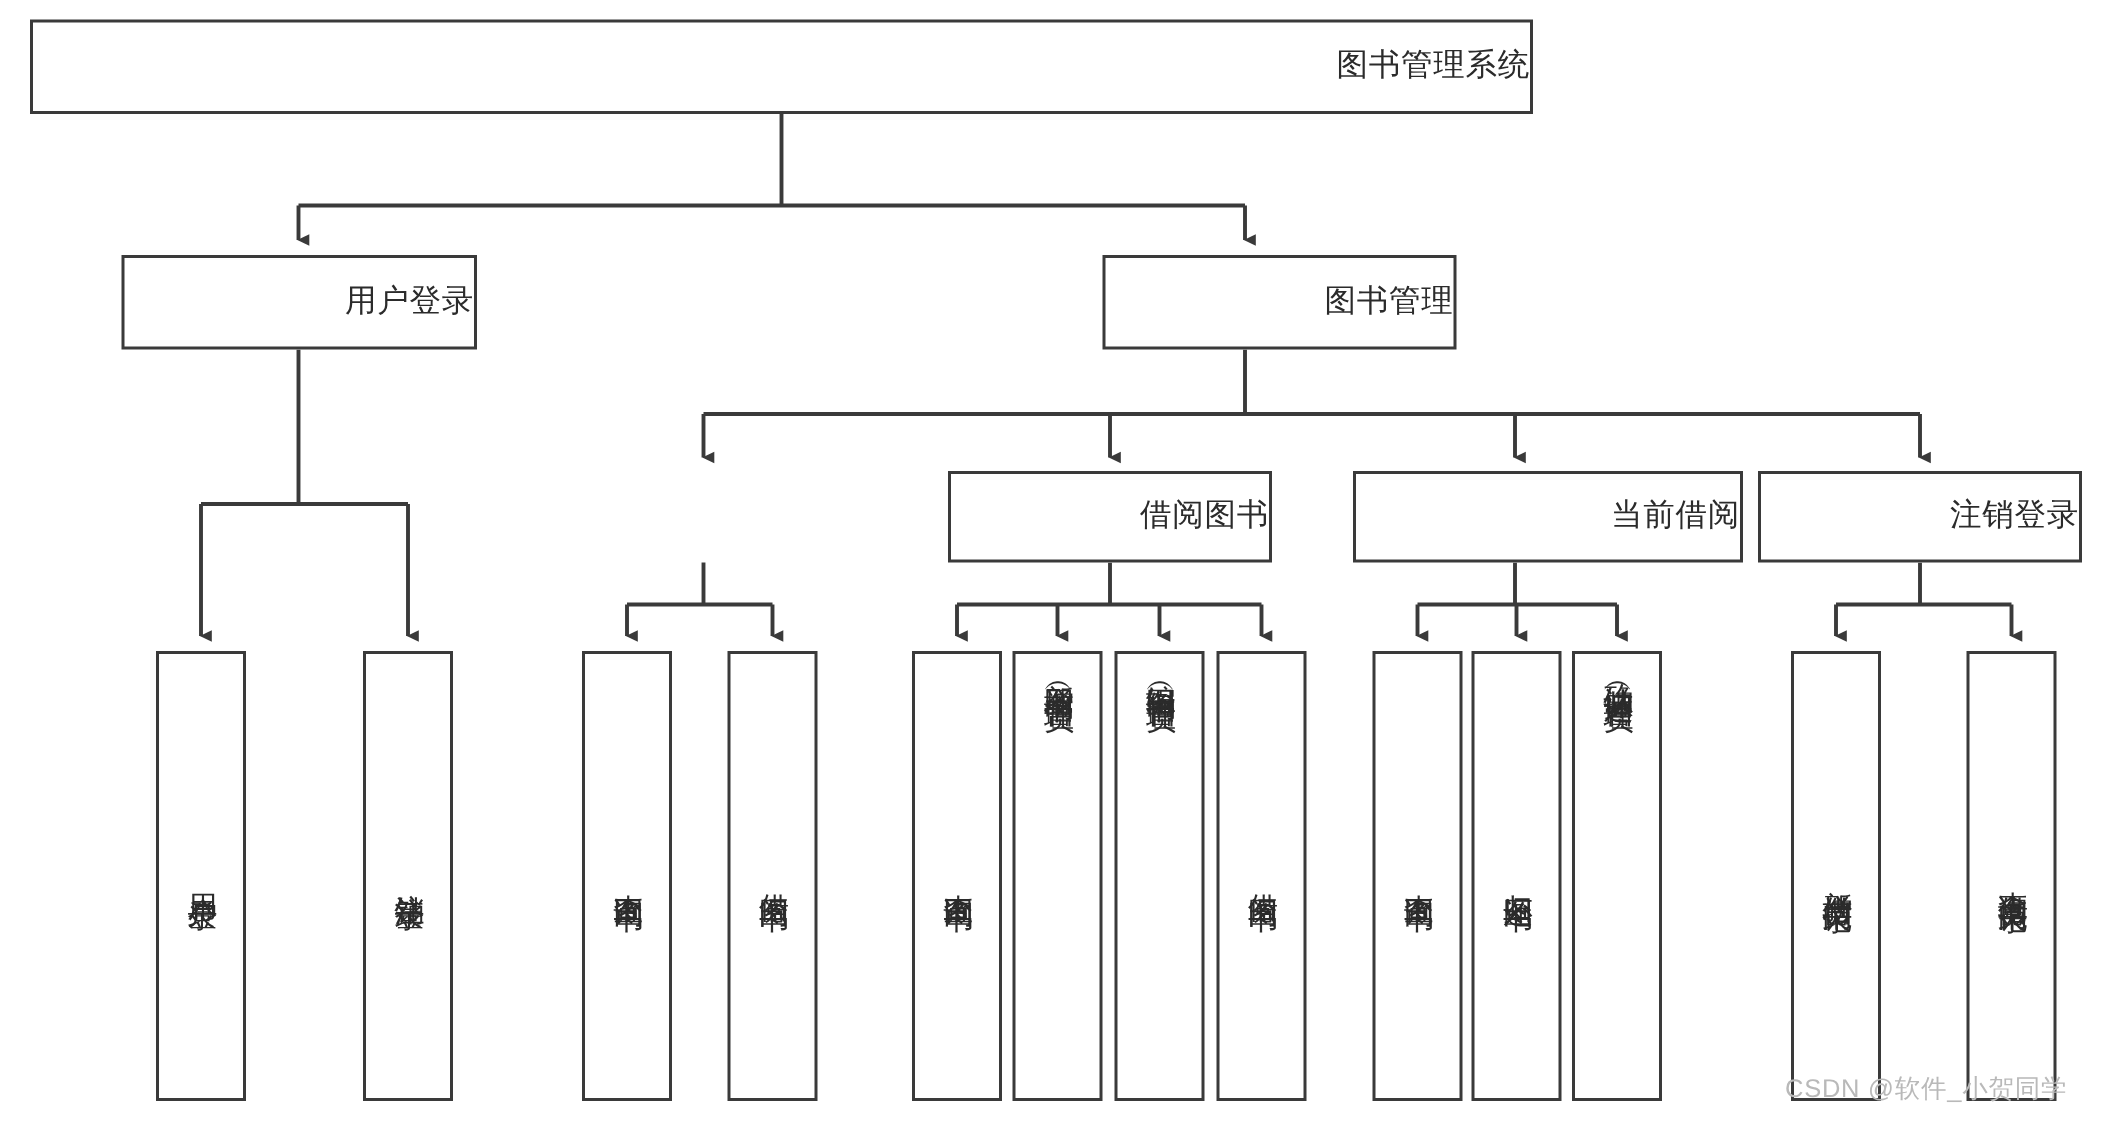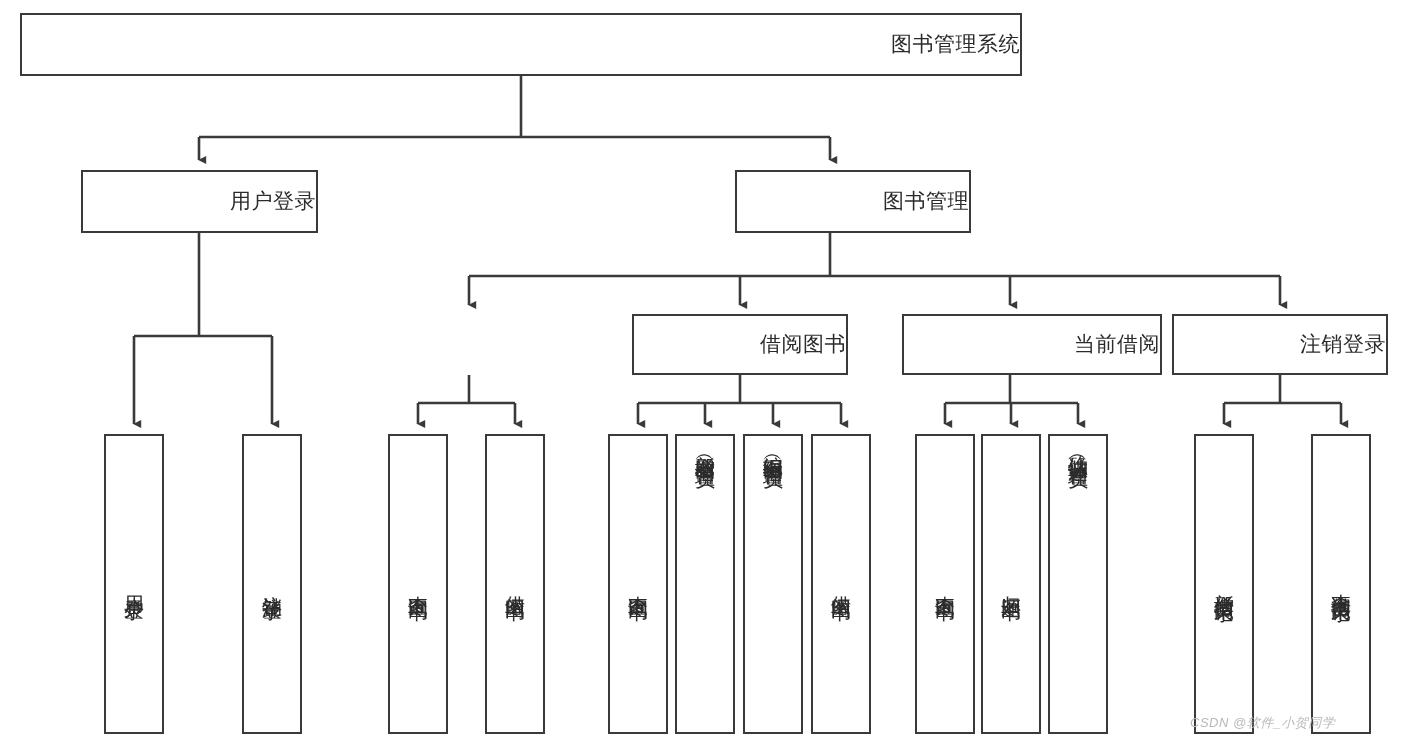--- a/index.html
+++ b/index.html
@@ -55,25 +55,24 @@
     letter-spacing: 2px;
     white-space: normal;
   }
   .node-box.vertical.center-v {
     align-items: center;
     padding-top: 0;
   }
   .watermark {
     position: absolute;
     color: #b9b9b9;
-    font-size: 13px;
+    font-size: 17px;
     white-space: nowrap;
     letter-spacing: 0.5px;
     user-select: none;
-    font-style: italic;
   }
 </style>
 </head>
 <body>
 
 <div id="diagram-root">
 
   <svg class="diagram-canvas" viewBox="0 0 1405 747">
     <defs>
       <marker id="arrowhead" markerWidth="9" markerHeight="9" refX="4.2" refY="7.6" orient="auto" markerUnits="userSpaceOnUse">

